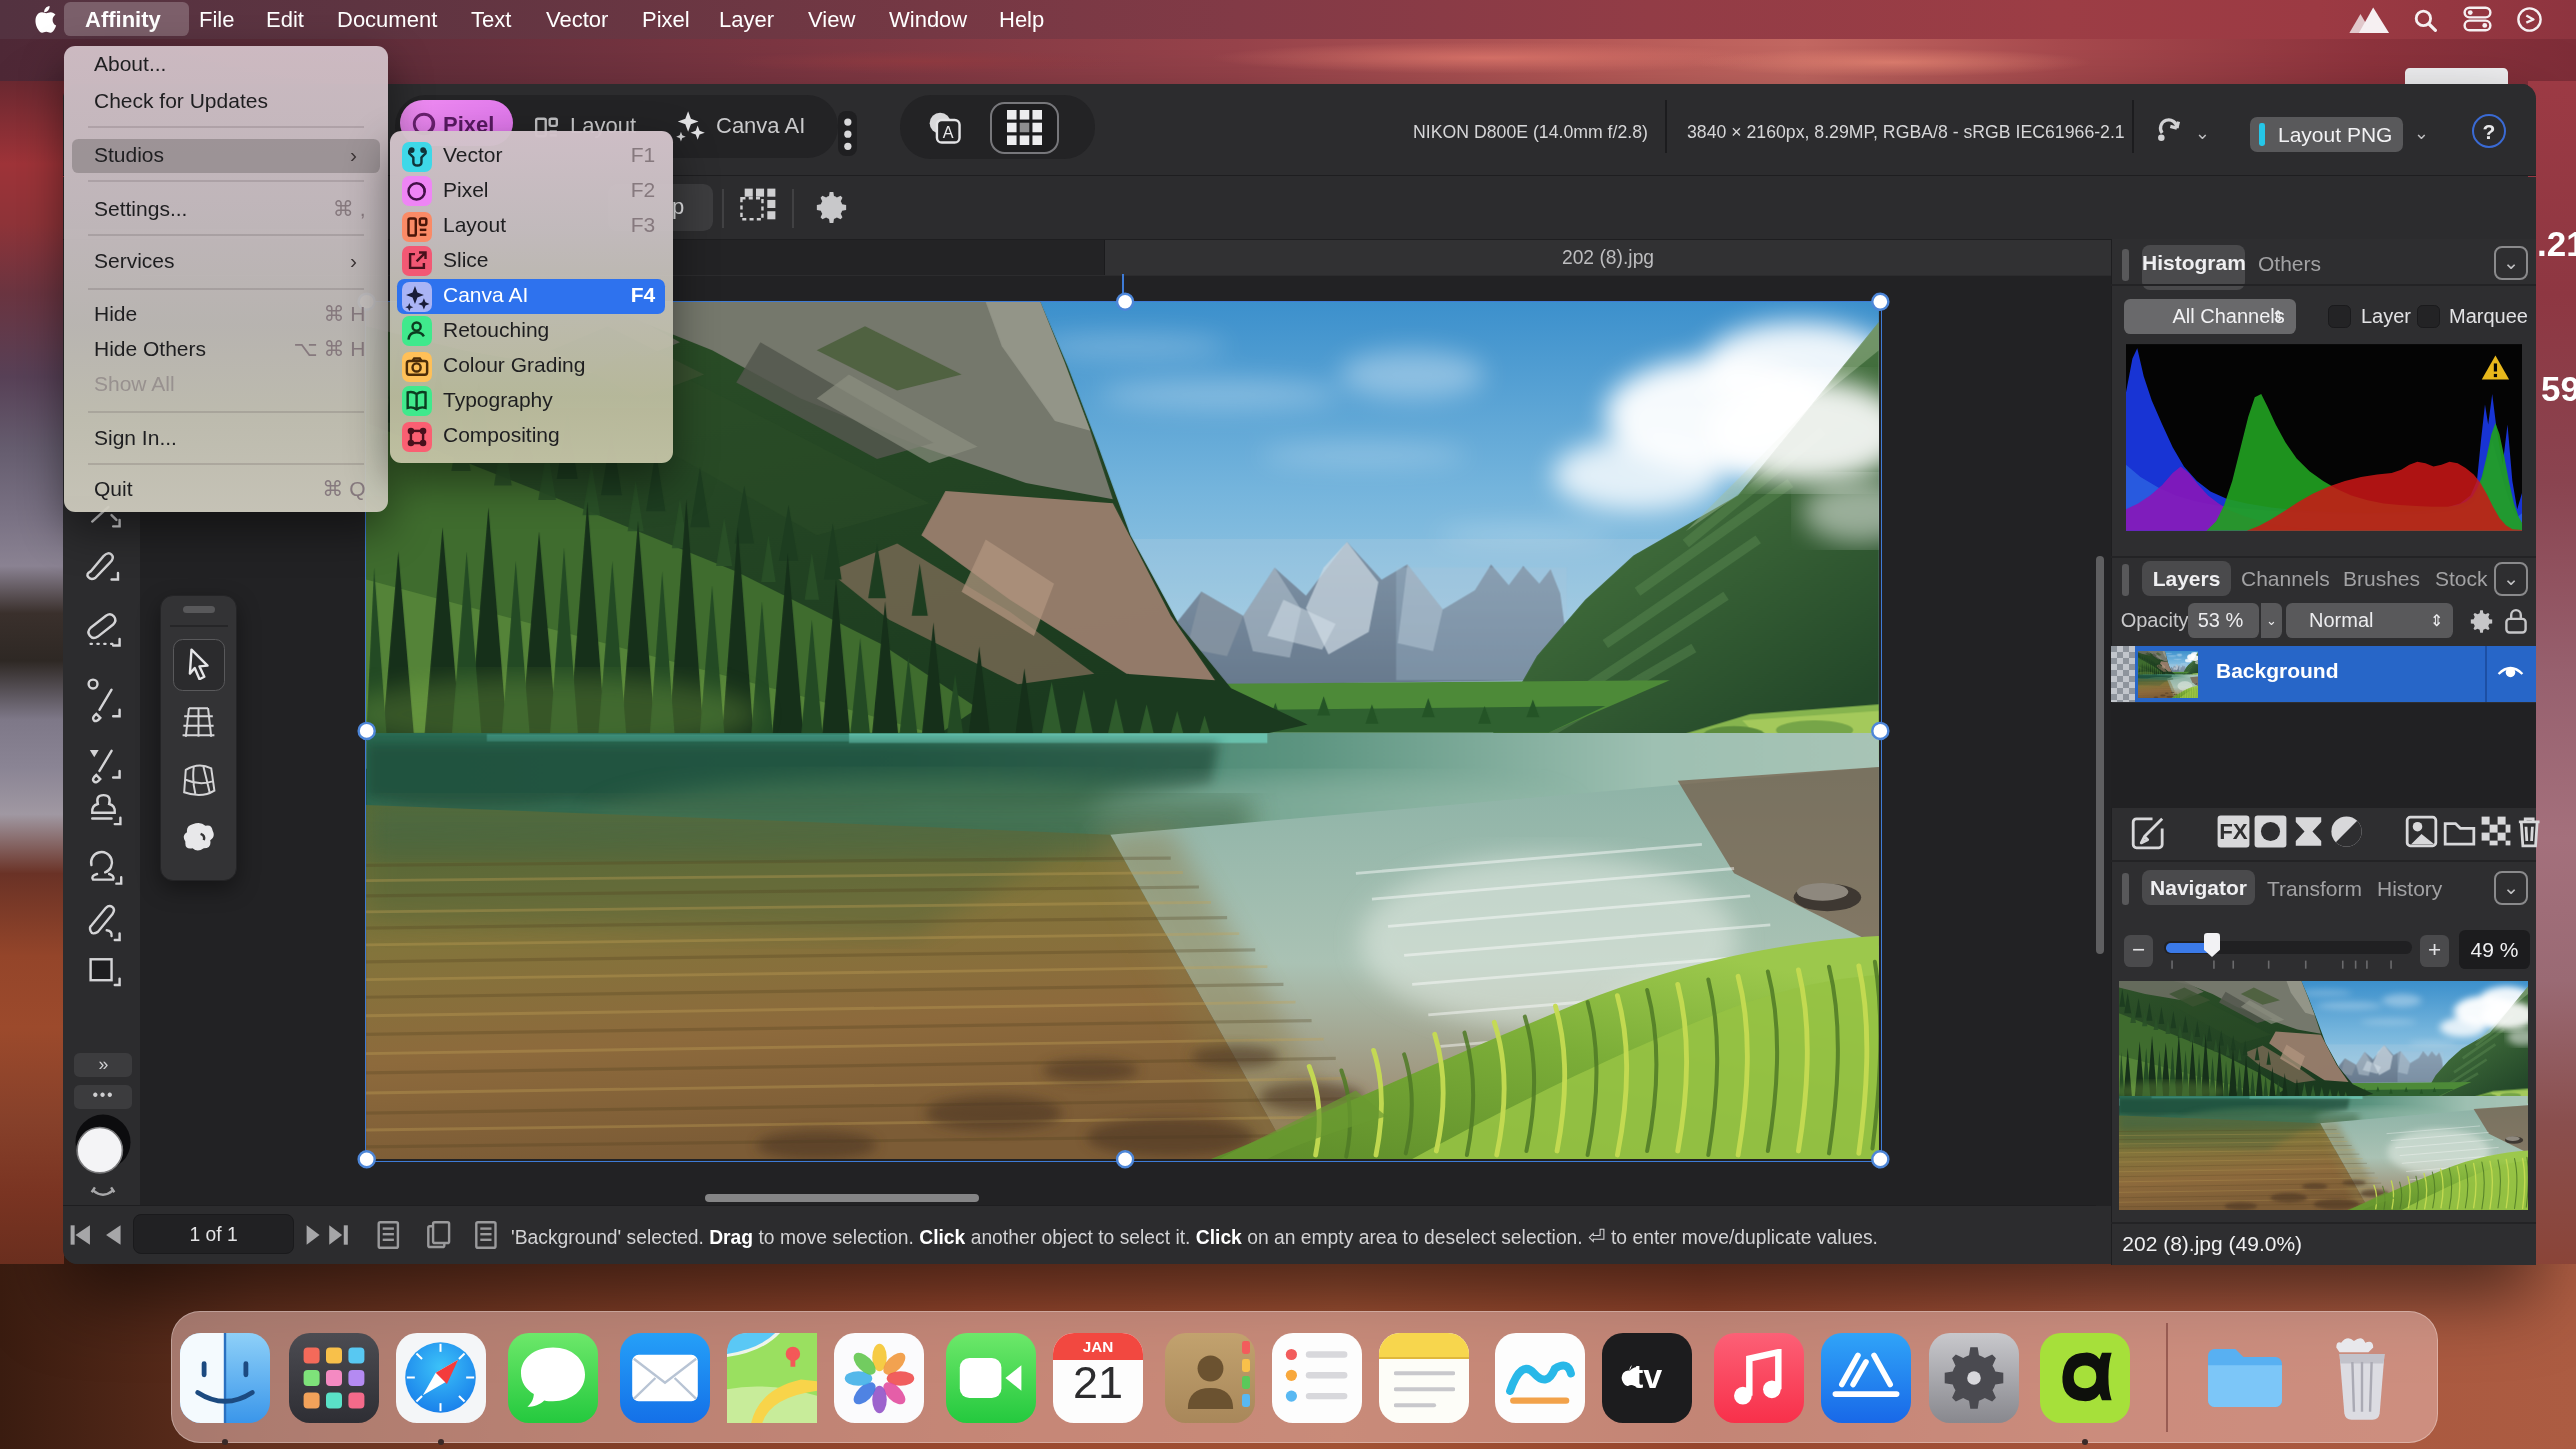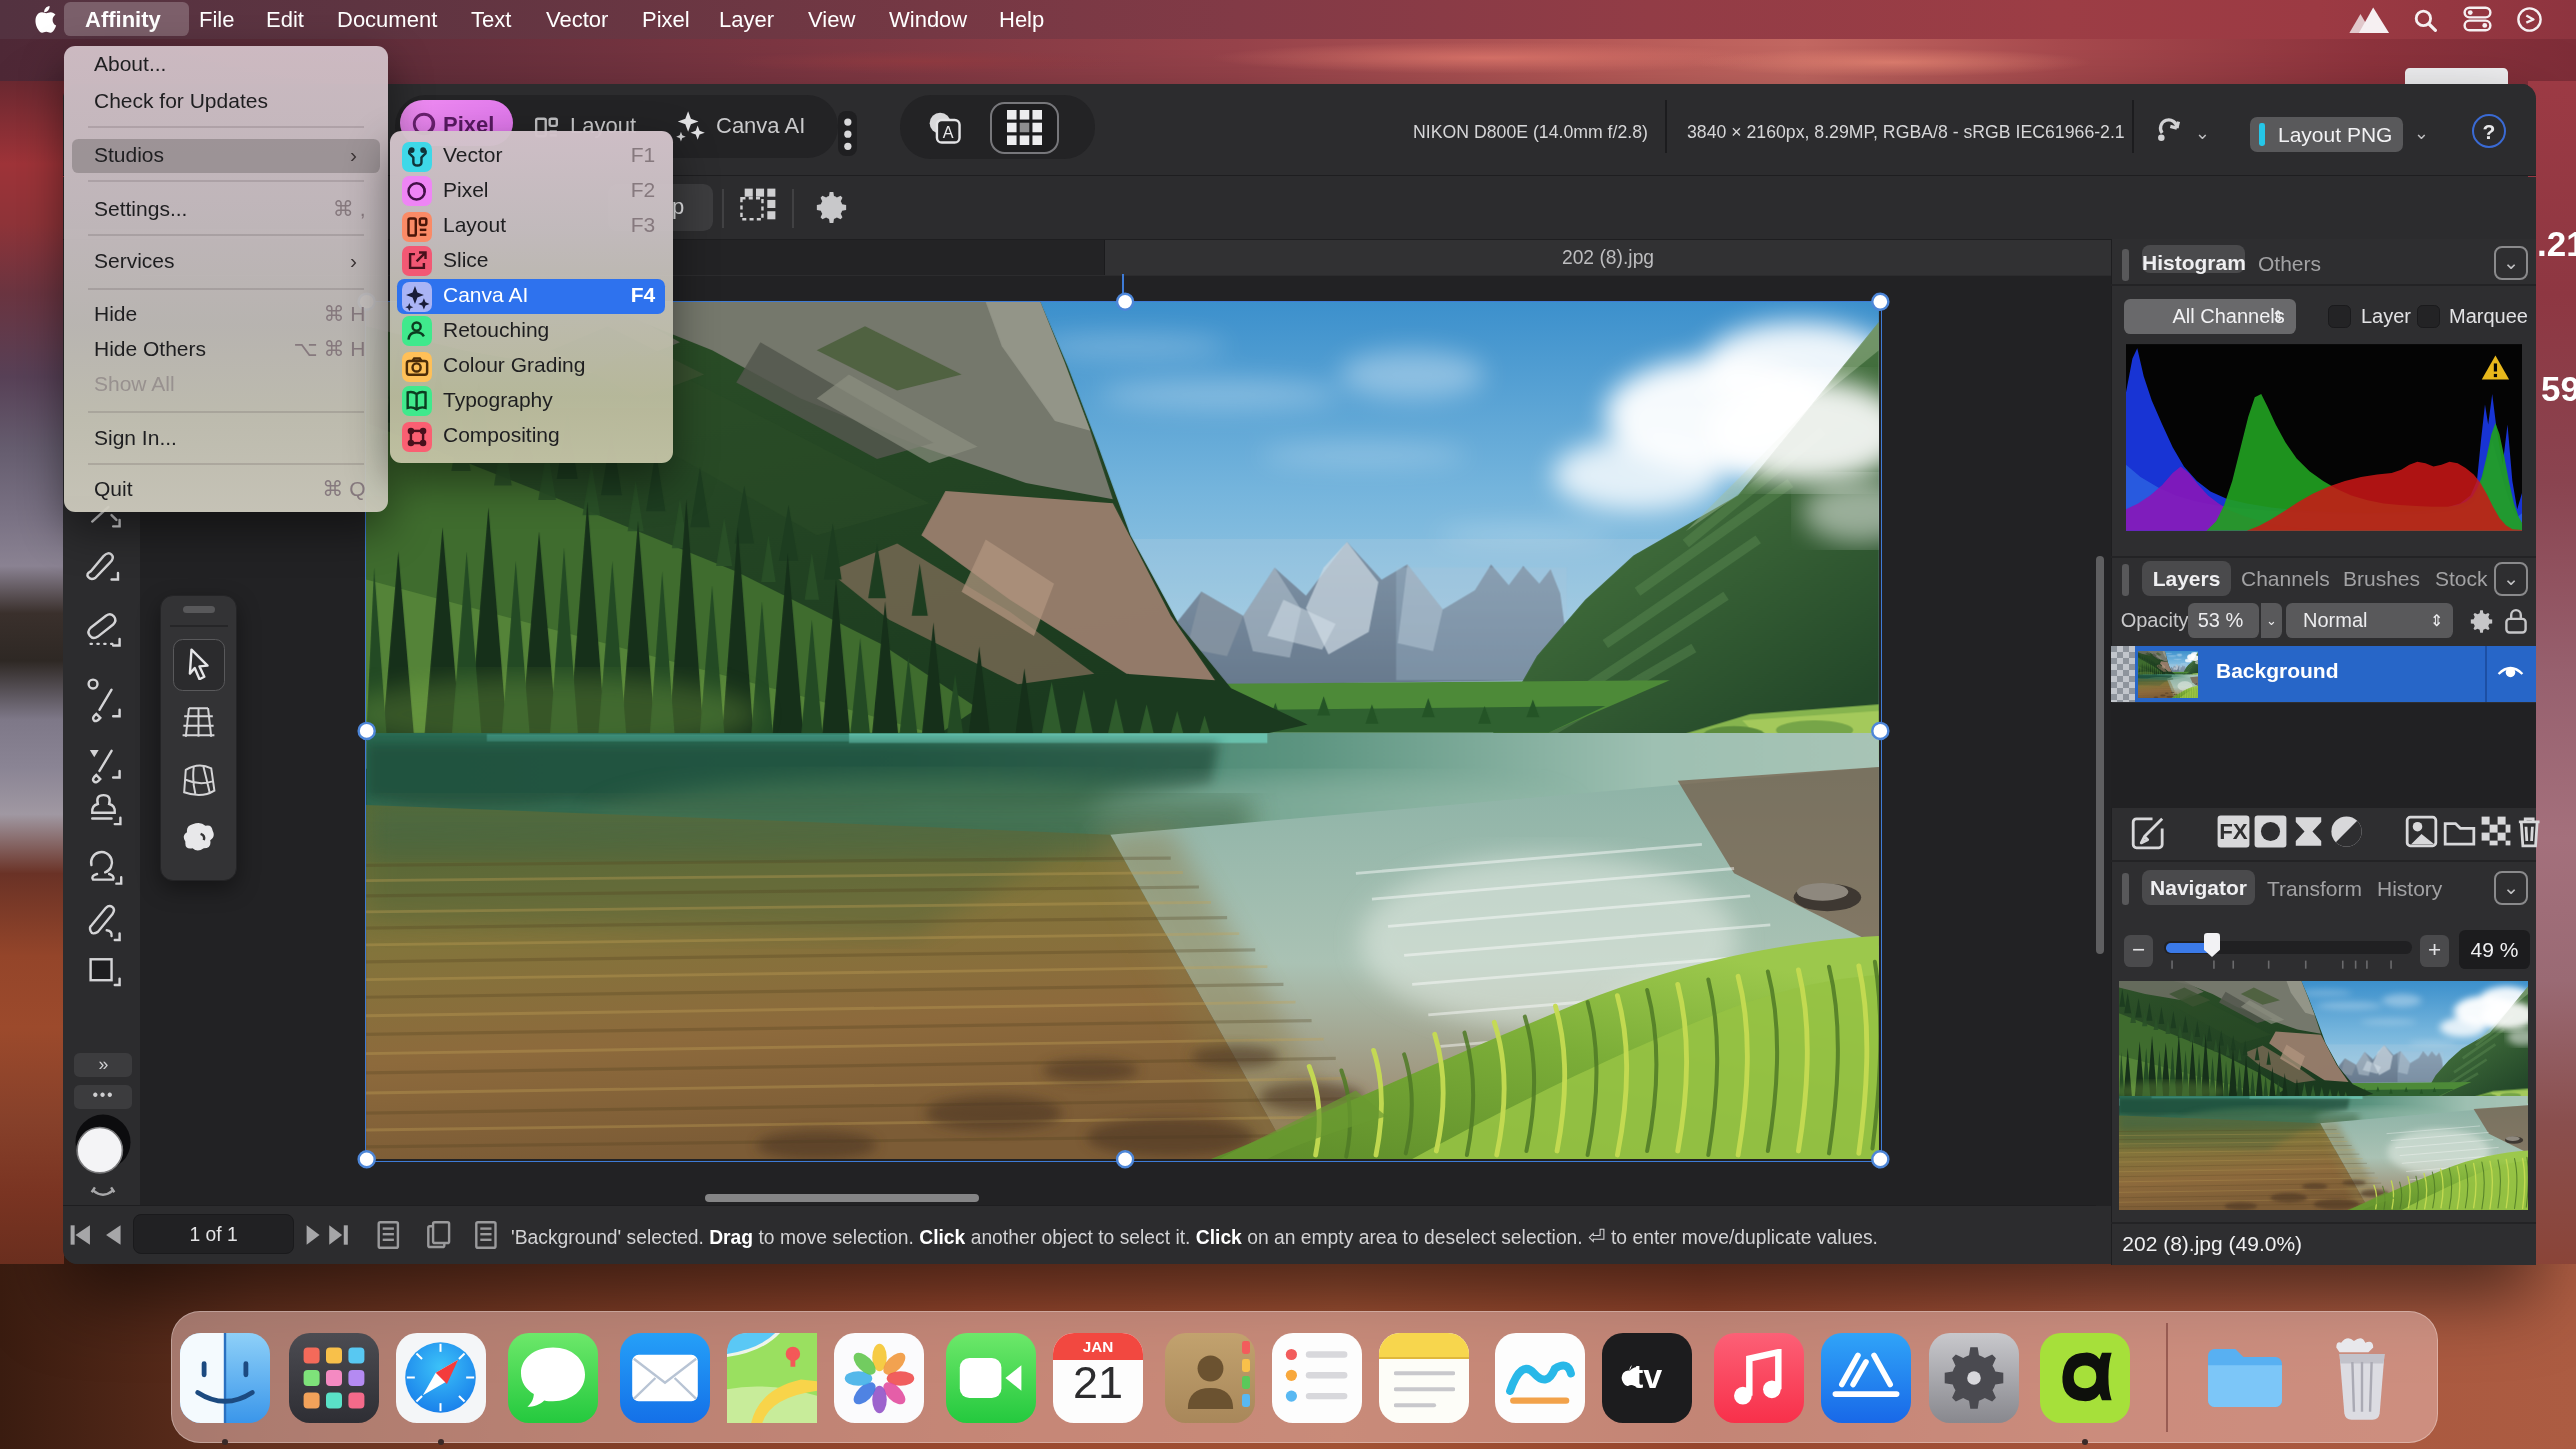--- a/index.html
+++ b/index.html
@@ -532,21 +532,21 @@
       </g>
     </svg>
   <svg class="abs" style="left:120px; top:737px;" width="32" height="32" viewBox="0 0 40 40">
       <path d="M12,4 q10,-4 16,2 q8,-2 9,6 q4,8 -3,12 q2,10 -8,10 q-8,6 -14,0 q-10,2 -9,-8 q-5,-8 2,-12 q-1,-8 7,-10 Z" fill="#e8e8ea"></path>
       <path d="M22,16 q6,2 4,8" fill="none" stroke="#333335" stroke-width="3"></path>
     </svg>
   <div id="rpanel" class="abs"></div>
   <div class="abs" style="left:2048px; top:155px; width:425px; height:1026px;">
 
     <div class="abs" style="left:11.3px; top:9.7px; width:6.4px; height:32px; background:#58585a; border-radius:3.2px;"></div>
-    <div class="abs chip" style="left:31px; top:6.4px; width:103px; height:28px; font-size:21px; font-weight:700; text-align:center; line-height:35px;">Histogram</div>
+    <div class="abs chip" style="left:31px; top:6.4px; width:103px; height:45px; font-size:21px; font-weight:700; text-align:center; line-height:35px;">Histogram</div>
     <div class="abs tabgrey" style="left:147px; top:13px;">Others</div>
     <div class="abs collapse" style="left:383px; top:7.2px; font-size:19.3px; line-height:29px;">⌄</div>
     <div class="abs" style="left:0px; top:45px; width:425px; height:1.6px; background:#232325;"></div>
 
     <div class="abs ddgrey" style="left:13px; top:60px; width:172px; height:35px; font-size:20px; line-height:35px;"><span style="margin-left:14.5px;">All Channels</span><span style="position:absolute; right:11.3px; top:0; font-size:16px;">⇕</span></div>
     <div class="abs" style="left:217px; top:66px; width:22.5px; height:22.5px; background:#232325; border:1.6px solid #1a1a1c; border-radius:5.6px;"></div>
     <div class="abs" style="left:250px; top:66px; color:#e2e2e4; font-size:20px;">Layer</div>
     <div class="abs" style="left:306px; top:66px; width:22.5px; height:22.5px; background:#232325; border:1.6px solid #1a1a1c; border-radius:5.6px;"></div>
     <div class="abs" style="left:338px; top:66px; color:#e2e2e4; font-size:20px;">Marquee</div>
 
@@ -566,21 +566,21 @@
     <div class="abs" style="left:11.3px; top:325px; width:6.4px; height:32px; background:#58585a; border-radius:3.2px;"></div>
     <div class="abs chip" style="left:31px; top:322px; width:89px; height:35px; font-size:21px; font-weight:700; text-align:center; line-height:35px;">Layers</div>
     <div class="abs tabgrey" style="left:130px; top:328px;">Channels</div>
     <div class="abs tabgrey" style="left:232px; top:328px;">Brushes</div>
     <div class="abs tabgrey" style="left:324px; top:328px;">Stock</div>
     <div class="abs collapse" style="left:383px; top:323px; font-size:19.3px; line-height:29px;">⌄</div>
 
     <div class="abs" style="left:9.7px; top:370px; color:#c8c8ca; font-size:20px;">Opacity:</div>
     <div class="abs box58" style="left:77px; top:364px; width:71px; height:35px; font-size:20px; line-height:35px;"><span style="margin-left:9.7px;">53 %</span></div>
     <div class="abs box58" style="left:150px; top:364px; width:21px; height:35px; border-radius:0 6.4px 6.4px 0; font-size:13px; text-align:center; line-height:35px;">⌄</div>
-    <div class="abs box58" style="left:175px; top:364px; width:167px; height:35px; font-size:20px; line-height:35px;"><span style="margin-left:17px;text-align:center;">Normal</span><span style="position:absolute; right:9.7px; top:0; font-size:16px;">⇕</span></div>
+    <div class="abs box58" style="left:175px; top:364px; width:167px; height:35px; font-size:20px; line-height:35px;"><span style="margin-left:23px;text-align:center;">Normal</span><span style="position:absolute; right:9.7px; top:0; font-size:16px;">⇕</span></div>
     <svg class="abs" style="left:357px; top:369px;" width="27" height="27" viewBox="0 0 24 24">
         <path fill="#c6c6c8" d="M12,8.5 A3.5,3.5 0 1 0 12,15.5 A3.5,3.5 0 1 0 12,8.5 M10.8,2 L10.4,4.6 C9.7,4.8 9.1,5.1 8.5,5.5 L6.1,4.4 L4.9,5.6 L6,8 C5.6,8.6 5.3,9.2 5.1,9.9 L2.5,10.3 L2.5,13.7 L5.1,14.1 C5.3,14.8 5.6,15.4 6,16 L4.9,18.4 L6.1,19.6 L8.5,18.5 C9.1,18.9 9.7,19.2 10.4,19.4 L10.8,22 L13.2,22 L13.6,19.4 C14.3,19.2 14.9,18.9 15.5,18.5 L17.9,19.6 L19.1,18.4 L18,16 C18.4,15.4 18.7,14.8 18.9,14.1 L21.5,13.7 L21.5,10.3 L18.9,9.9 C18.7,9.2 18.4,8.6 18,8 L19.1,5.6 L17.9,4.4 L15.5,5.5 C14.9,5.1 14.3,4.8 13.6,4.6 L13.2,2 Z"></path>
       </svg>
     <svg class="abs" style="left:393px; top:367px;" width="24" height="29" viewBox="0 0 30 36">
         <rect x="3" y="16" width="24" height="17" rx="4" fill="none" stroke="#c6c6c8" stroke-width="3"></rect>
         <path d="M9,16 v-5 a6,6 0 0 1 12,0 v5" fill="none" stroke="#c6c6c8" stroke-width="3"></path>
       </svg>
 
     <div class="abs" style="left:0px; top:407px; width:425px; height:56px; background:#2766c8;"></div>
     <div class="abs" style="left:0px; top:407px; width:24px; height:56px; background:conic-gradient(#c2c6cc 25%, #8e949c 25% 50%, #c2c6cc 50% 75%, #8e949c 75%); background-size:12px 12px;"></div>

